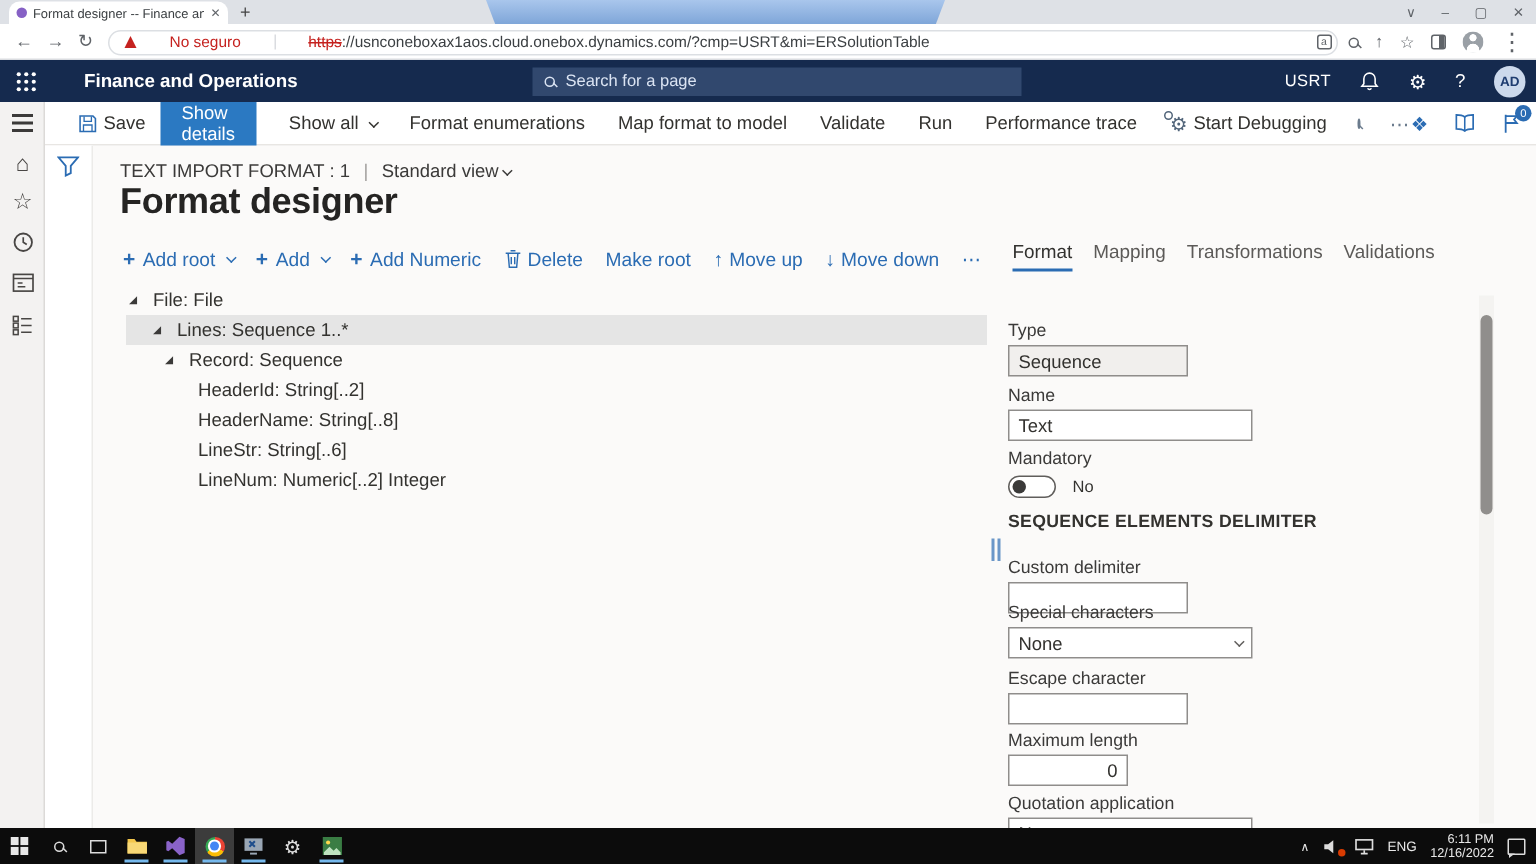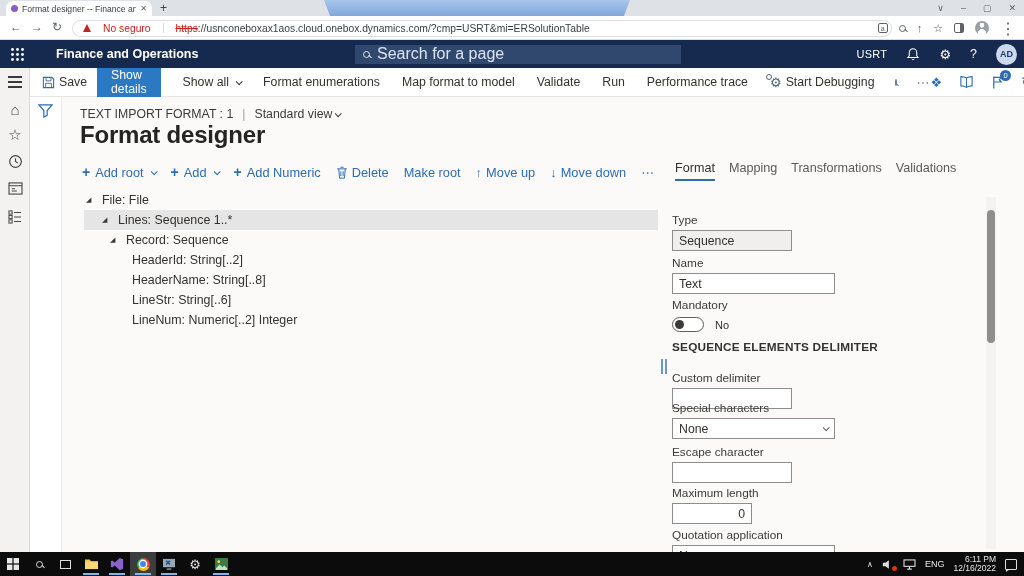--- a/index.html
+++ b/index.html
@@ -19,51 +19,51 @@
   .rdp-pin{width:5px;height:5px;border:1px solid #e8f0fb;border-radius:50%}
   .sig{display:flex;align-items:flex-end;gap:1px}
   .sig i{display:block;width:2px;background:#e8f0fb}
   .rdp-btns{display:flex;gap:3px}
   .rdp-btn{width:11px;height:10px;background:rgba(255,255,255,.4);border-radius:2px;font-size:7px;color:#17457e;text-align:center;line-height:10px}
   .winctl{position:absolute;right:8px;top:0;height:16px;display:flex;align-items:center;gap:17px;font-size:9px;color:#5f6368}
 
   
   .btoolbar{position:absolute;left:0;top:16px;width:1024px;height:24px;background:#fff;border-bottom:1px solid #dadce0}
   .navbtn{position:absolute;top:4px;font-size:12px;color:#5f6368}
-  .omnibox{position:absolute;left:72px;top:3.5px;width:820px;height:17px;border:1px solid #dcdfe3;border-radius:9px;background:#fff;display:flex;align-items:center;gap:12px;padding:0 10px;font-size:10.3px}
+  .omnibox{position:absolute;left:72px;top:3.5px;width:820px;height:17px;border:1px solid #dcdfe3;border-radius:9px;background:#fff;display:flex;align-items:center;gap:22px;padding:0 10px;font-size:10.3px}
   .warn-tri{width:0;height:0;border-left:4.5px solid transparent;border-right:4.5px solid transparent;border-bottom:8px solid #c5221f;flex:none}
   .sec-warn{color:#c5221f}
   .omni-sep{width:1px;height:10px;background:#dadce0}
   .url-scheme{color:#c5221f;text-decoration:line-through}
   .url-rest{color:#3c4043}
   .bt-icons{position:absolute;right:8px;top:3px;height:18px;display:flex;align-items:center;gap:11px;color:#5f6368}
   .box-a{width:10px;height:10px;border:1px solid #5f6368;border-radius:2px;font-size:7px;line-height:9px;text-align:center}
   .mag{width:7px;height:7px;border:1.4px solid currentColor;border-radius:50%;position:relative;display:inline-block}
   .mag::after{content:"";position:absolute;width:4px;height:1.4px;background:currentColor;right:-3.2px;bottom:-1px;transform:rotate(45deg)}
   .panel-ic{width:10px;height:10px;border:1px solid #5f6368;border-radius:2px;background:linear-gradient(to right,transparent 58%,#5f6368 58%)}
   .b-avatar{width:14px;height:14px;border-radius:50%;background:radial-gradient(circle at 50% 30%,#fff 2.2px,rgba(0,0,0,0) 2.6px),radial-gradient(circle at 50% 88%,#fff 4px,rgba(0,0,0,0) 4.4px),#9aa0a6}
   .arrow-ic{font-size:11px}
 
   
   .d365{position:absolute;left:0;top:40px;width:1024px;height:28px;background:#152a4e;display:flex;align-items:center}
   .waffle{margin-left:10px}
   .product{margin-left:31px;font-size:12.5px;font-weight:bold;color:#fff;white-space:nowrap}
   .hsearch{position:absolute;left:355px;top:4.5px;width:326px;height:19px;background:#31486e;display:flex;align-items:center;gap:7px;padding:0 8px;color:#dbe4f3}
   .hsearch .mag{width:7px;height:7px}
-  .hsearch-text{font-size:16px}
+  .hsearch-text{font-size:11px}
   .hright{position:absolute;right:7px;top:0;height:28px;display:flex;align-items:center;gap:19px;color:#fff}
   .company{font-size:11px;letter-spacing:.3px}
   .gear-w{font-size:13px}
   .help-q{font-size:12.5px}
   .avatar{width:21px;height:21px;border-radius:50%;background:#ccd9ec;color:#1e3c70;font-size:9px;font-weight:bold;display:flex;align-items:center;justify-content:center}
 
   
   .apane{position:absolute;left:30px;top:68px;width:994px;height:29px;background:#fff;border-bottom:1px solid #e8e6e3;display:flex;align-items:center;font-size:12.3px;color:#33322f}
   .ap-item{white-space:nowrap;display:flex;align-items:center;gap:4px}
-  .save-grp{margin-left:12px}
+  .save-grp{margin-left:22px}
   .btn-primary{height:29px;padding:0 14px;margin-left:10px;background:#2b79c2;color:#fff;display:flex;align-items:center;font-size:12.3px}
   .chev{display:inline-block;width:5px;height:5px;border-right:1.4px solid currentColor;border-bottom:1.4px solid currentColor;transform:rotate(45deg) translateY(-1px);margin-left:3px}
   .mlg{margin-left:22px}
   .ap-search{margin-left:20px;color:#6b7b8d}
   .ap-dots{margin-left:20px;color:#6b7b8d;font-size:13px;letter-spacing:1px}
   .ap-right{margin-left:auto;display:flex;align-items:center;gap:17px;padding-right:11px;color:#2b6cb3}
   .diamond{font-size:13px}
   .refresh{font-size:14px}
   .flag-wrap{position:relative;display:flex}
   .badge{position:absolute;top:-5px;right:-7px;min-width:11px;height:11px;border-radius:6px;background:#2b6cb3;color:#fff;font-size:7.5px;text-align:center;line-height:11px;padding:0 2px}

